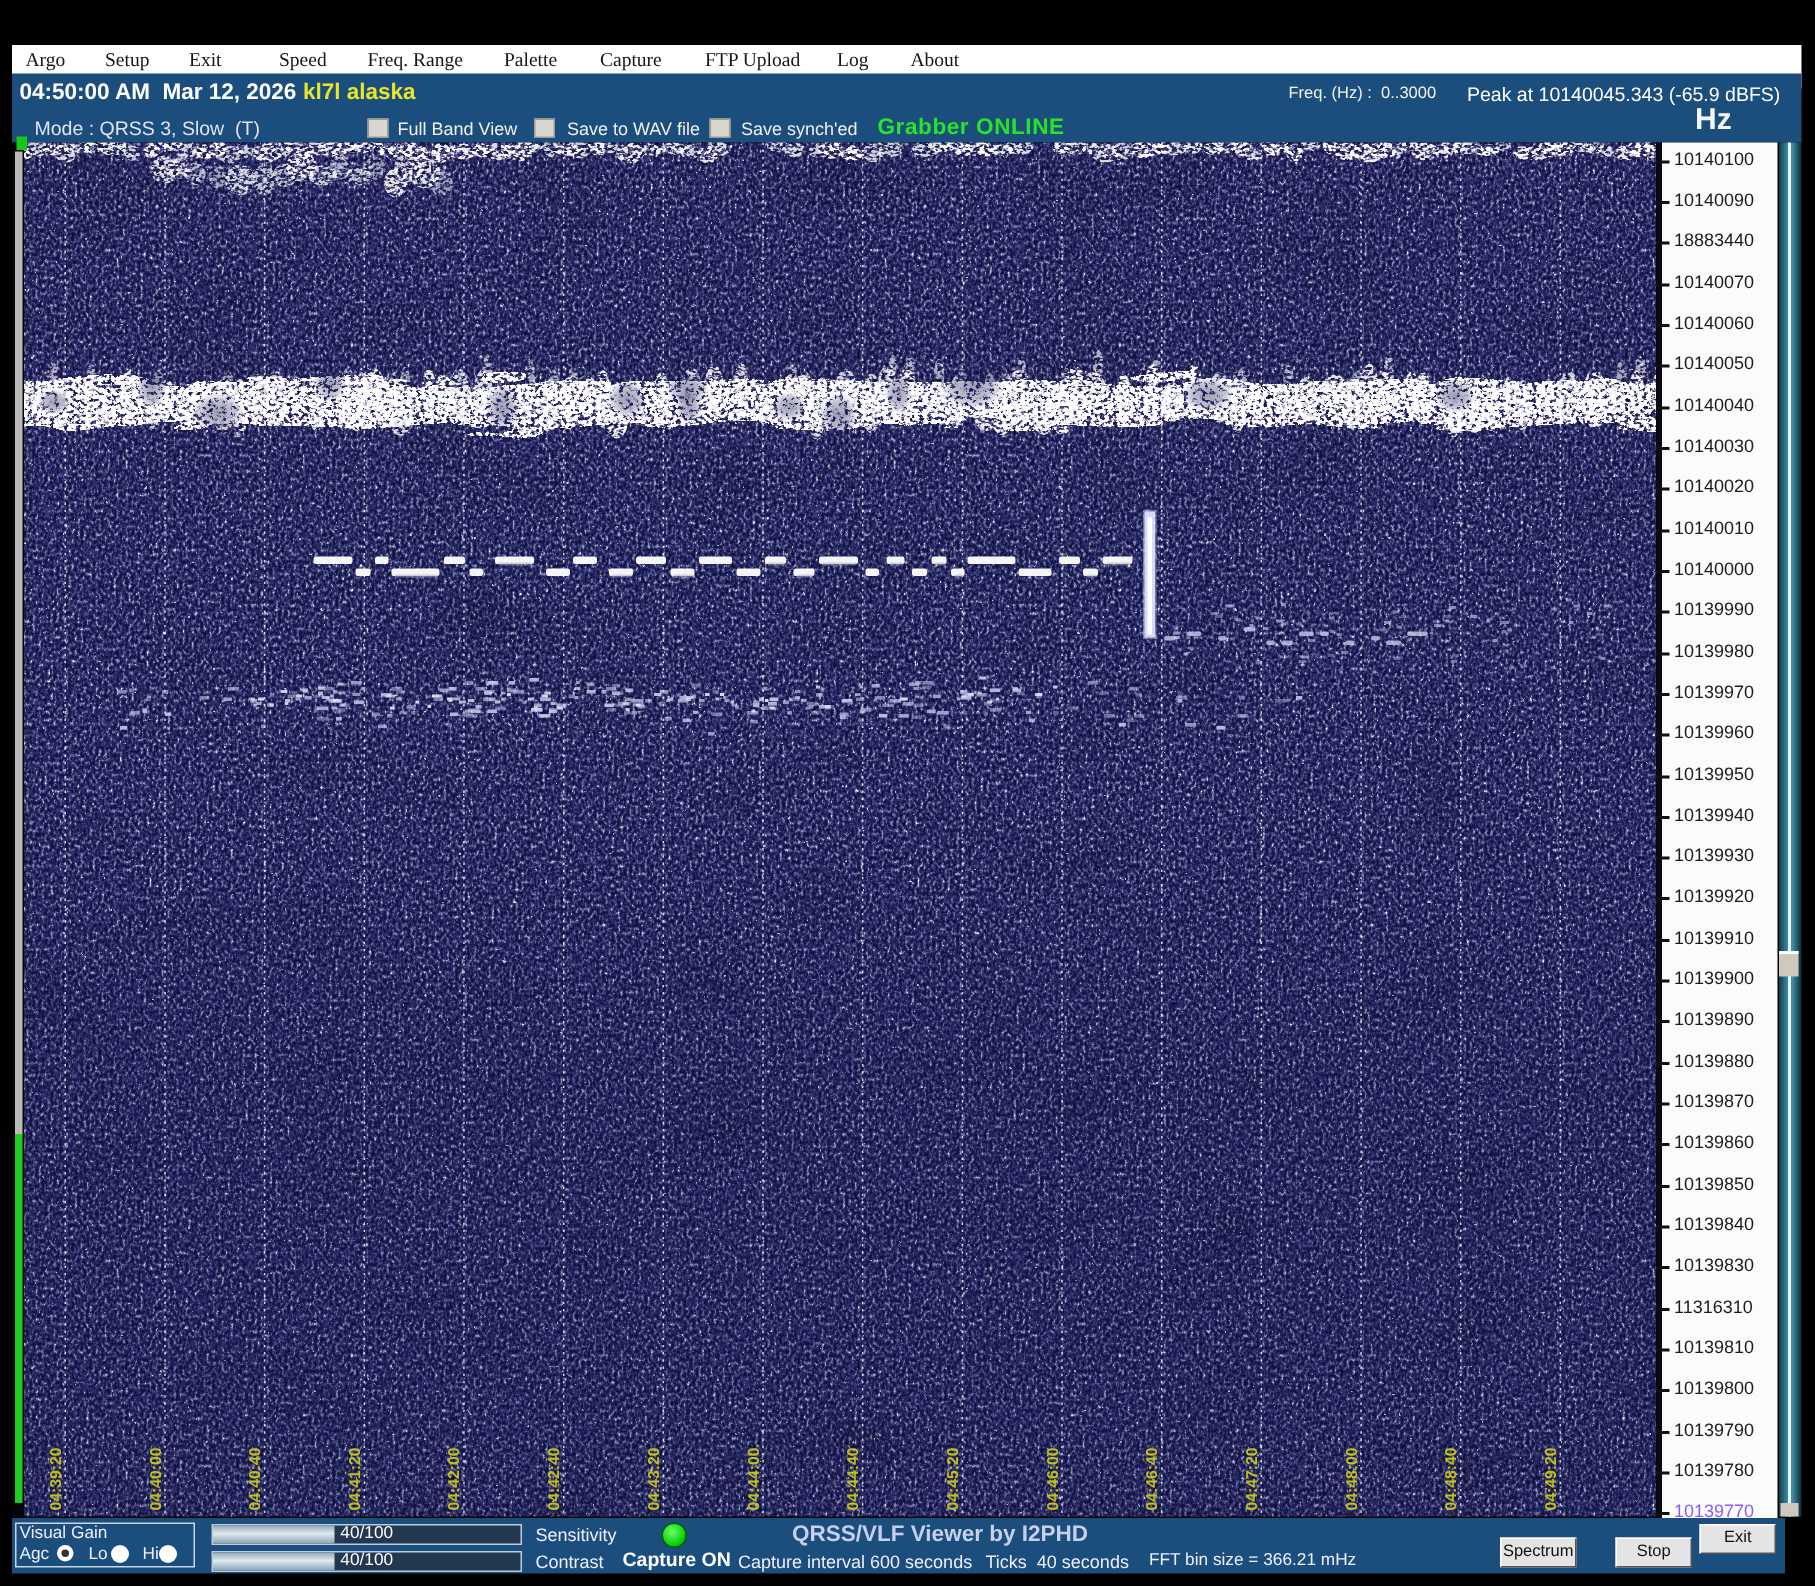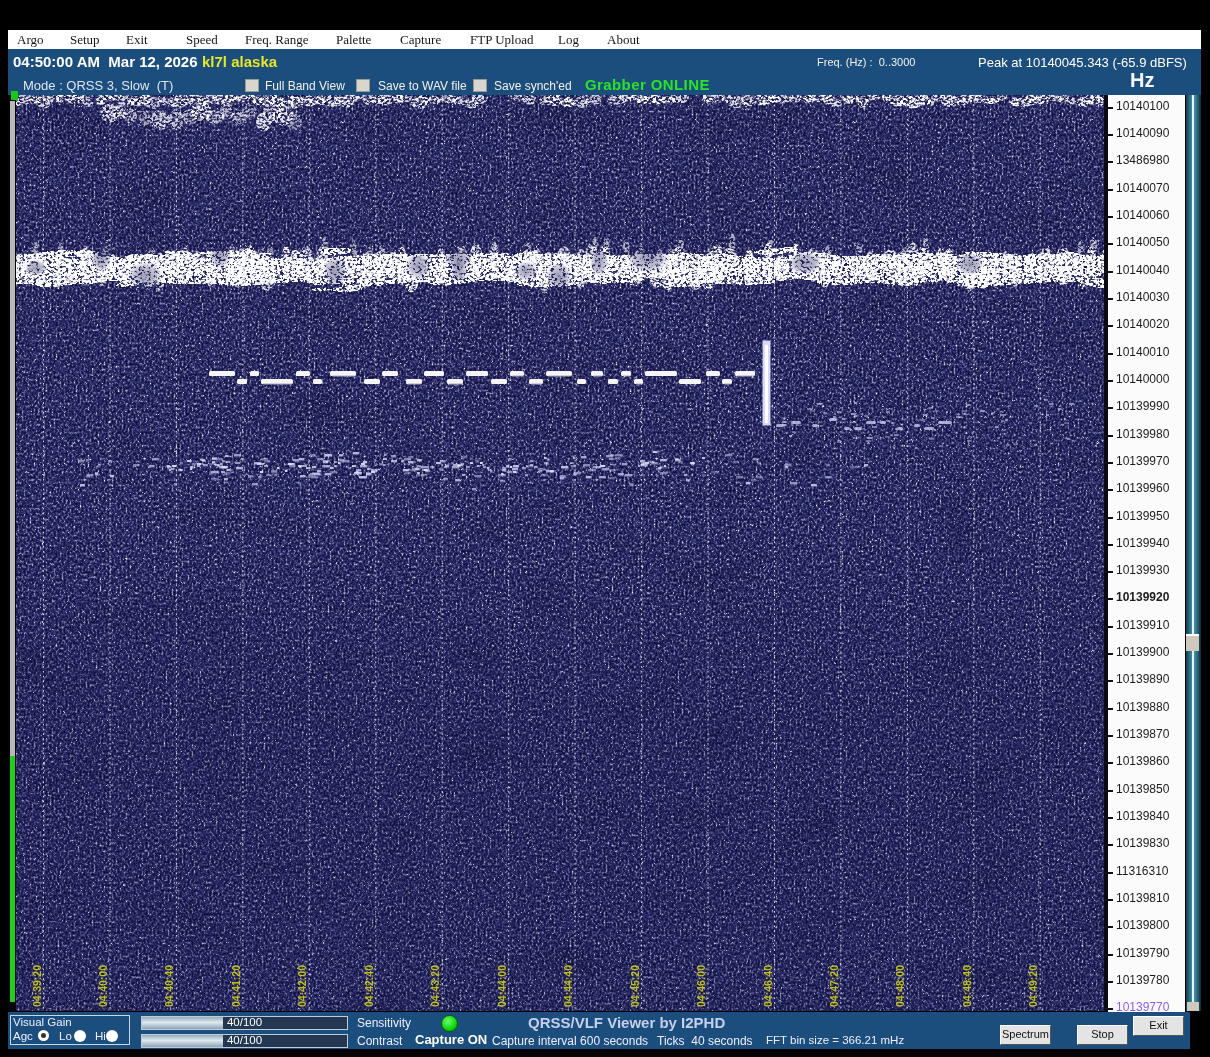--- a/index.html
+++ b/index.html
@@ -15,21 +15,21 @@
     <span class="abs" style="left:237px;top:2px;font-size:13px;color:#151515;">Freq. Range</span>
     <span class="abs" style="left:328px;top:2px;font-size:13px;color:#151515;">Palette</span>
     <span class="abs" style="left:392px;top:2px;font-size:13px;color:#151515;">Capture</span>
     <span class="abs" style="left:462px;top:2px;font-size:13px;color:#151515;">FTP Upload</span>
     <span class="abs" style="left:550px;top:2px;font-size:13px;color:#151515;">Log</span>
     <span class="abs" style="left:599px;top:2px;font-size:13px;color:#151515;">About</span>
   </div>
 <div class="abs" style="left:8px;top:49px;width:1193px;height:46px;background:#1b4e7d;">
     <span class="abs" style="left:5px;top:4px;font-size:15px;font-weight:bold;color:#fff;white-space:nowrap;">04:50:00 AM&nbsp; Mar 12, 2026</span>
     <span class="abs" style="left:194px;top:4px;font-size:15px;font-weight:bold;color:#e6e62a;">kl7l alaska</span>
-    <span class="abs" style="left:809px;top:7px;font-size:11px;color:#f2f2ee;white-space:nowrap;">Freq. (Hz) :&nbsp; 0..3000</span>
+    <span class="abs" style="left:851px;top:7px;font-size:11px;color:#f2f2ee;white-space:nowrap;">Freq. (Hz) :&nbsp; 0..3000</span>
     <span class="abs" style="left:970px;top:6px;font-size:13px;color:#fff;white-space:nowrap;">Peak at 10140045.343 (-65.9 dBFS)</span>
     <span class="abs" style="left:15px;top:29px;font-size:13px;color:#e0e4f2;white-space:nowrap;">Mode : QRSS 3, Slow&nbsp; (T)</span>
     <span class="abs" style="left:237px;top:30px;width:12px;height:11px;background:#d9d6cf;border:1px solid #9a9a94;"></span>
     <span class="abs" style="left:257px;top:30px;font-size:12px;color:#f0f0ec;white-space:nowrap;">Full Band View</span>
     <span class="abs" style="left:348px;top:30px;width:12px;height:11px;background:#d9d6cf;border:1px solid #9a9a94;"></span>
     <span class="abs" style="left:370px;top:30px;font-size:12px;color:#f0f0ec;white-space:nowrap;">Save to WAV file</span>
     <span class="abs" style="left:465px;top:30px;width:12px;height:11px;background:#d9d6cf;border:1px solid #9a9a94;"></span>
     <span class="abs" style="left:486px;top:30px;font-size:12px;color:#f0f0ec;white-space:nowrap;">Save synch'ed</span>
     <span class="abs" style="left:577px;top:27px;font-size:15px;font-weight:bold;color:#27e427;white-space:nowrap;letter-spacing:0.4px;">Grabber ONLINE</span>
     <span class="abs" style="left:1122px;top:20px;font-size:20px;font-weight:bold;color:#f4f6fa;">Hz</span>
@@ -821,21 +821,21 @@
     <text transform="rotate(-90 888.4 912)" x="888.4" y="912" font-size="10.5" font-weight="bold" fill="#c9c917" opacity="0.95">04:48:00</text>
     <text transform="rotate(-90 954.8 912)" x="954.8" y="912" font-size="10.5" font-weight="bold" fill="#c9c917" opacity="0.95">04:48:40</text>
     <text transform="rotate(-90 1021.2 912)" x="1021.2" y="912" font-size="10.5" font-weight="bold" fill="#c9c917" opacity="0.95">04:49:20</text>
 </svg>
 <div class="abs" style="left:1104px;top:95px;width:4px;height:916px;background:#0a0a12;"></div>
 <div class="abs" style="left:1108px;top:95px;width:77px;height:917px;background:#fbfbfb;"></div>
 <div class="abs" style="left:1116px;top:98.5px;font-size:12px;color:#1c1c1c;">10140100</div>
 <div class="abs" style="left:1104px;top:106.5px;width:9px;height:2px;background:#111;"></div>
 <div class="abs" style="left:1116px;top:125.8px;font-size:12px;color:#1c1c1c;">10140090</div>
 <div class="abs" style="left:1104px;top:133.8px;width:9px;height:2px;background:#111;"></div>
-<div class="abs" style="left:1116px;top:153.2px;font-size:12px;color:#1c1c1c;">13486980</div>
+<div class="abs" style="left:1116px;top:153.2px;font-size:12px;color:#1c1c1c;">18883440</div>
 <div class="abs" style="left:1104px;top:161.2px;width:9px;height:2px;background:#111;"></div>
 <div class="abs" style="left:1116px;top:180.5px;font-size:12px;color:#1c1c1c;">10140070</div>
 <div class="abs" style="left:1104px;top:188.5px;width:9px;height:2px;background:#111;"></div>
 <div class="abs" style="left:1116px;top:207.8px;font-size:12px;color:#1c1c1c;">10140060</div>
 <div class="abs" style="left:1104px;top:215.8px;width:9px;height:2px;background:#111;"></div>
 <div class="abs" style="left:1116px;top:235.1px;font-size:12px;color:#1c1c1c;">10140050</div>
 <div class="abs" style="left:1104px;top:243.1px;width:9px;height:2px;background:#111;"></div>
 <div class="abs" style="left:1116px;top:262.5px;font-size:12px;color:#1c1c1c;">10140040</div>
 <div class="abs" style="left:1104px;top:270.5px;width:9px;height:2px;background:#111;"></div>
 <div class="abs" style="left:1116px;top:289.8px;font-size:12px;color:#1c1c1c;">10140030</div>
@@ -853,21 +853,21 @@
 <div class="abs" style="left:1116px;top:453.8px;font-size:12px;color:#1c1c1c;">10139970</div>
 <div class="abs" style="left:1104px;top:461.8px;width:9px;height:2px;background:#111;"></div>
 <div class="abs" style="left:1116px;top:481.1px;font-size:12px;color:#1c1c1c;">10139960</div>
 <div class="abs" style="left:1104px;top:489.1px;width:9px;height:2px;background:#111;"></div>
 <div class="abs" style="left:1116px;top:508.5px;font-size:12px;color:#1c1c1c;">10139950</div>
 <div class="abs" style="left:1104px;top:516.5px;width:9px;height:2px;background:#111;"></div>
 <div class="abs" style="left:1116px;top:535.8px;font-size:12px;color:#1c1c1c;">10139940</div>
 <div class="abs" style="left:1104px;top:543.8px;width:9px;height:2px;background:#111;"></div>
 <div class="abs" style="left:1116px;top:563.1px;font-size:12px;color:#1c1c1c;">10139930</div>
 <div class="abs" style="left:1104px;top:571.1px;width:9px;height:2px;background:#111;"></div>
-<div class="abs" style="left:1116px;top:590.4px;font-size:12px;color:#1c1c1c;font-weight:bold;">10139920</div>
+<div class="abs" style="left:1116px;top:590.4px;font-size:12px;color:#1c1c1c;">10139920</div>
 <div class="abs" style="left:1104px;top:598.4px;width:9px;height:2px;background:#111;"></div>
 <div class="abs" style="left:1116px;top:617.8px;font-size:12px;color:#1c1c1c;">10139910</div>
 <div class="abs" style="left:1104px;top:625.8px;width:9px;height:2px;background:#111;"></div>
 <div class="abs" style="left:1116px;top:645.1px;font-size:12px;color:#1c1c1c;">10139900</div>
 <div class="abs" style="left:1104px;top:653.1px;width:9px;height:2px;background:#111;"></div>
 <div class="abs" style="left:1116px;top:672.4px;font-size:12px;color:#1c1c1c;">10139890</div>
 <div class="abs" style="left:1104px;top:680.4px;width:9px;height:2px;background:#111;"></div>
 <div class="abs" style="left:1116px;top:699.8px;font-size:12px;color:#1c1c1c;">10139880</div>
 <div class="abs" style="left:1104px;top:707.8px;width:9px;height:2px;background:#111;"></div>
 <div class="abs" style="left:1116px;top:727.1px;font-size:12px;color:#1c1c1c;">10139870</div>

